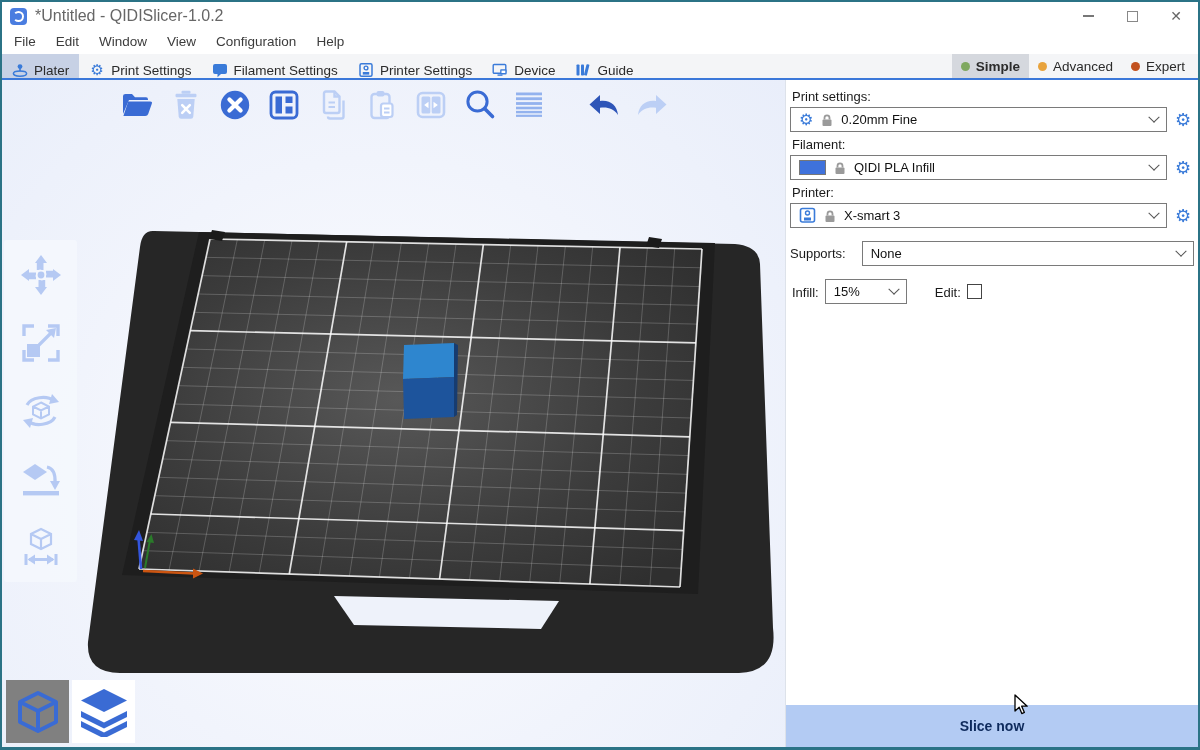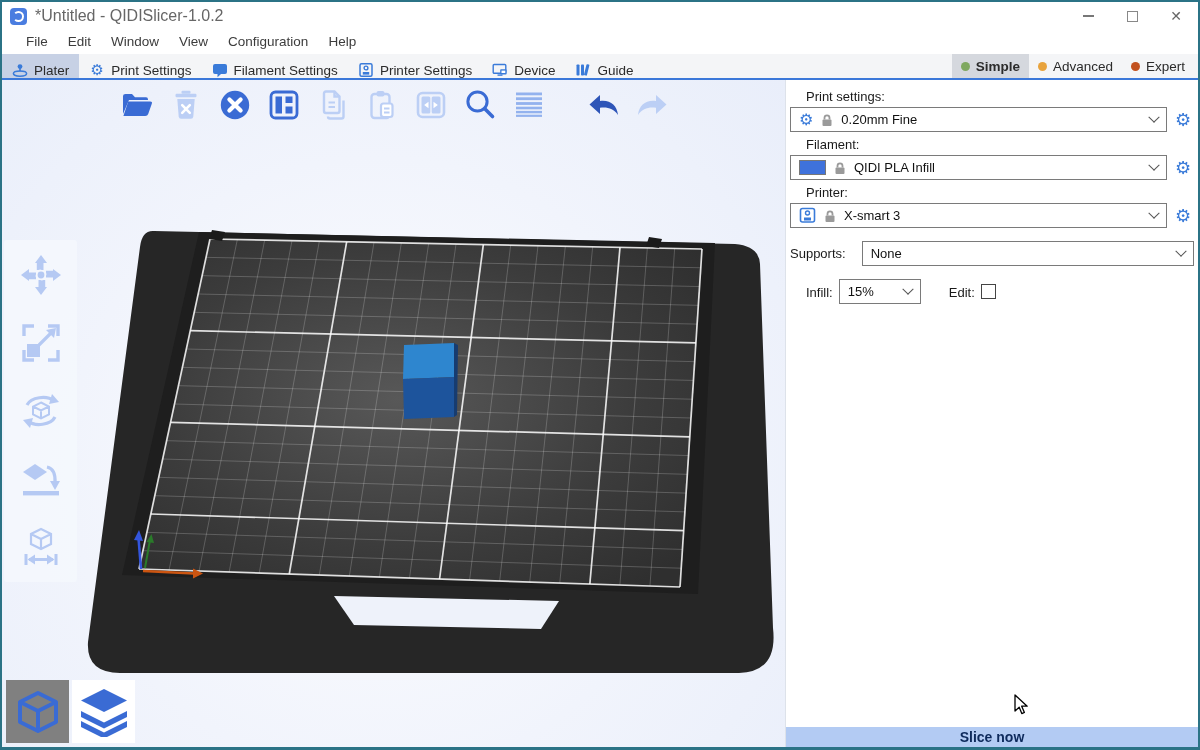--- a/index.html
+++ b/index.html
@@ -12,21 +12,21 @@
   .app-icon { width:17px; height:17px; border-radius:4px; background:#4a7de0; position:relative; flex:0 0 auto; }
   .app-icon::after { content:""; position:absolute; inset:3px; border:2px solid #fff; border-radius:50%; border-left-color:transparent; }
   .title-text { margin-left:8px; font-size:16px; color:#666; }
   .win-controls { margin-left:auto; display:flex; height:100%; }
   .win-btn { width:44px; height:100%; display:flex; align-items:center; justify-content:center; color:#555; }
   .glyph-min { width:11px; height:2px; background:#777; }
   .glyph-max { width:11px; height:11px; border:1.5px solid #888; }
   .glyph-close { font-size:14px; color:#666; font-family:"DejaVu Sans",sans-serif; }
 
   
-  .menubar { height:24px; display:flex; align-items:center; background:#fff; padding-left:14px; }
+  .menubar { height:24px; display:flex; align-items:center; background:#fff; padding-left:2px; }
   .menu-item { font-size:13.5px; color:#3c3c3c; padding:0 10px; line-height:24px; }
 
   
   .tabbar { height:26px; background:#f4f5f7; border-bottom:2px solid #3b78d9; display:flex; align-items:stretch; }
   .tab { display:flex; align-items:flex-end; gap:6px; padding:0 10px; font-size:13.5px; color:#2b2b2b; }
   .tab.selected { background:#c7d1e5; }
   .tab-icon { display:flex; align-items:center; justify-content:center; width:16px; height:16px; }
   .gear-glyph { font-family:"DejaVu Sans",sans-serif; color:#3a7bd9; font-size:15px; line-height:1; }
   .modes { margin-left:auto; display:flex; align-items:stretch; padding-right:4px; }
   .mode { display:flex; align-items:center; gap:6px; padding:0 9px; font-size:13.5px; color:#2b2b2b; }
@@ -53,34 +53,34 @@
                   display:flex; flex-direction:column; align-items:center; gap:22px; }
   .gizmo-btn { width:46px; height:46px; display:flex; align-items:center; justify-content:center; }
 
   
   .view-toggles { position:absolute; left:4px; bottom:4px; display:flex; gap:3px; }
   .view-btn { width:63px; height:63px; display:flex; align-items:center; justify-content:center; background:#fff; }
   .view-btn.selected { background:#808080; }
 
   
   .sidebar { position:absolute; top:0; left:783px; right:0; bottom:0; background:#fff; border-left:1px solid #dde2ea; padding:4px 4px 0 4px; }
-  .side-label { font-size:13px; color:#1a1a1a; margin:5px 0 3px 16px; }
+  .side-label { font-size:13px; color:#1a1a1a; margin:5px 0 3px 2px; }
   .preset-row { display:flex; align-items:center; gap:5px; }
   .combo { height:25px; border:1px solid #7a7a7a; background:#fff; display:flex; align-items:center; padding:0 8px; gap:8px; flex:1; }
   .combo-value { font-size:13px; color:#111; flex:1; white-space:nowrap; overflow:hidden; }
   .chevron { width:8px; height:8px; border-right:1.6px solid #555; border-bottom:1.6px solid #555; transform:rotate(45deg) translate(-2px,-2px); flex:0 0 auto; }
   .side-gear { width:22px; display:flex; justify-content:center; font-size:18px; }
   .swatch { width:27px; height:15px; background:#3f72dc; border:1px solid #777; flex:0 0 auto; }
   .supports-row { display:flex; align-items:center; margin-top:13px; gap:16px; }
   .supports-row .side-label { margin:0; }
   .infill-row { display:flex; align-items:center; margin-top:13px; gap:6px; }
   .combo-small { flex:0 0 82px; }
   .brim-label { margin-left:22px; }
   .checkbox { width:15px; height:15px; border:1.5px solid #444; background:#fff; }
-  .slice-btn { position:absolute; left:0; right:0; bottom:0; height:20px; background:#b3cbf3;
+  .slice-btn { position:absolute; left:0; right:0; bottom:0; height:42px; background:#b3cbf3;
                display:flex; align-items:center; justify-content:center;
                font-size:14px; font-weight:bold; color:#0e2a5c; }
   .cursor { position:absolute; left:1012px; top:694px; z-index:50; pointer-events:none; }
 
   svg { display:block; }
 </style>
 </head>
 <body>
 
 <div class="window">

